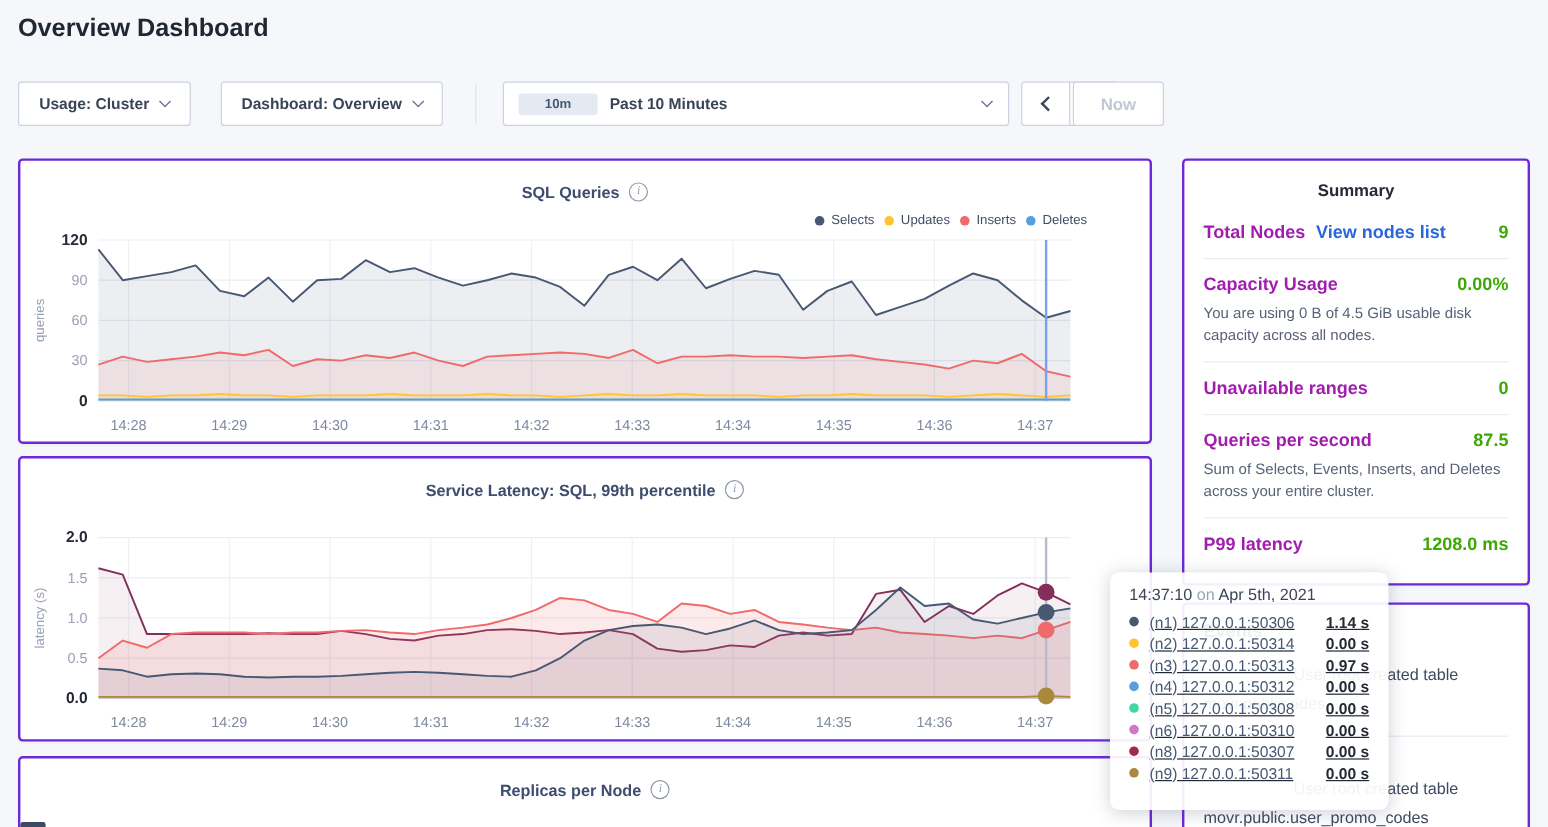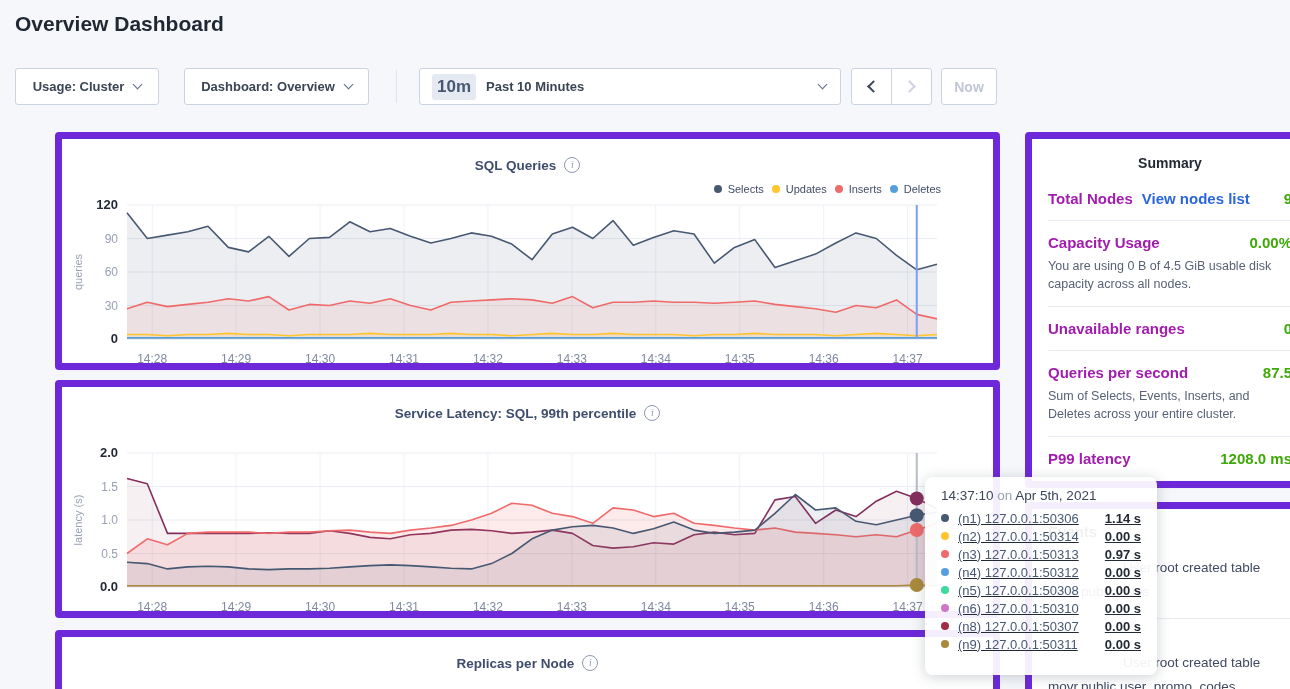--- a/index.html
+++ b/index.html
@@ -8,33 +8,33 @@
   .abs { position:absolute; }
   #page-title { left:15px; top:12px; font-size:21px; font-weight:600; color:#1f2733; }
 
   
   .btn { position:absolute; top:68px; height:37px; background:#fff; border:1px solid #ccd3e0;
     border-radius:3px; display:flex; align-items:center; justify-content:center; gap:10px;
     font-size:13px; font-weight:bold; color:#394455; cursor:pointer; }
   .chev { width:7px; height:7px; border-right:1.6px solid #5a6a87; border-bottom:1.6px solid #5a6a87;
     transform:rotate(45deg); margin-top:-4px; }
   #toolbar-divider { left:396px; top:70px; width:1px; height:33px; background:#dde2ec; }
-  #time-badge { background:#e4e9f2; border-radius:3px; padding:3px 5px; font-size:17px; font-weight:bold; color:#475872; }
+  #time-badge { background:#e4e9f2; border-radius:3px; padding:3px 22px; font-size:11px; font-weight:bold; color:#475872; }
   #time-selector { justify-content:flex-start; padding:0 14px 0 12px; }
   #time-selector .chev { margin-left:auto; }
   .navgrp-btn { width:41px; }
   #next-btn .chev2 { border-color:#ccd3df; }
   .chev2 { width:9px; height:9px; border-right:2.4px solid #3c4759; border-bottom:2.4px solid #3c4759; }
   .chev-left { transform:rotate(135deg); margin-left:4px; }
   .chev-right { transform:rotate(-45deg); margin-right:4px; }
   #now-btn { color:#c1c7d4; font-size:14px; }
 
   
-  .card { position:absolute; background:#fff; border:7px solid #6d28d9; border-radius:4px;
-    box-shadow:0 1px 2px rgba(40,50,70,0.04);margin-left:40px; }
+  .card { position:absolute; background:#fff; border:2px solid #6d28d9; border-radius:4px;
+    box-shadow:0 1px 2px rgba(40,50,70,0.04); }
   #chart1 { left:15px; top:132px; width:945px; height:238px; }
   #chart2 { left:15px; top:380px; width:945px; height:238px; }
   #chart3 { left:15px; top:630px; width:945px; height:200px; }
   #summary-card { left:985px; top:132px; width:290px; height:356px; }
   #events-card { left:985px; top:502px; width:290px; height:230px; }
 
   .chart-title-row { position:absolute; top:18px; left:0; right:0; display:flex;
     align-items:center; justify-content:center; gap:8px; }
   .chart-title { font-size:13.5px; font-weight:bold; color:#3e4d6d; }
   .info-icon { width:16px; height:16px; border:1px solid #8e99ad; border-radius:50%;
@@ -96,21 +96,21 @@
   <span id="time-badge">10m</span>
   <span>Past 10 Minutes</span>
   <span class="chev"></span>
 </div>
 <div class="btn navgrp-btn" style="left:851px;border-radius:3px 0 0 3px;">
   <span class="chev2 chev-left"></span>
 </div>
 <div class="btn navgrp-btn" id="next-btn" style="left:891px;border-radius:0 3px 3px 0;">
   <span class="chev2 chev-right"></span>
 </div>
-<div class="btn" id="now-btn" style="left:941px;width:56px;align-items:center;">
+<div class="btn" id="now-btn" style="left:894px;width:76px;align-items:center;">
   <span>Now</span>
 </div>
 
 <div class="card" id="chart1">
   <div class="chart-title-row">
     <span class="chart-title">SQL Queries</span>
     <span class="info-icon">i</span>
   </div>
   <div class="legend" id="chart1-legend">
       <div class="legend-item">

